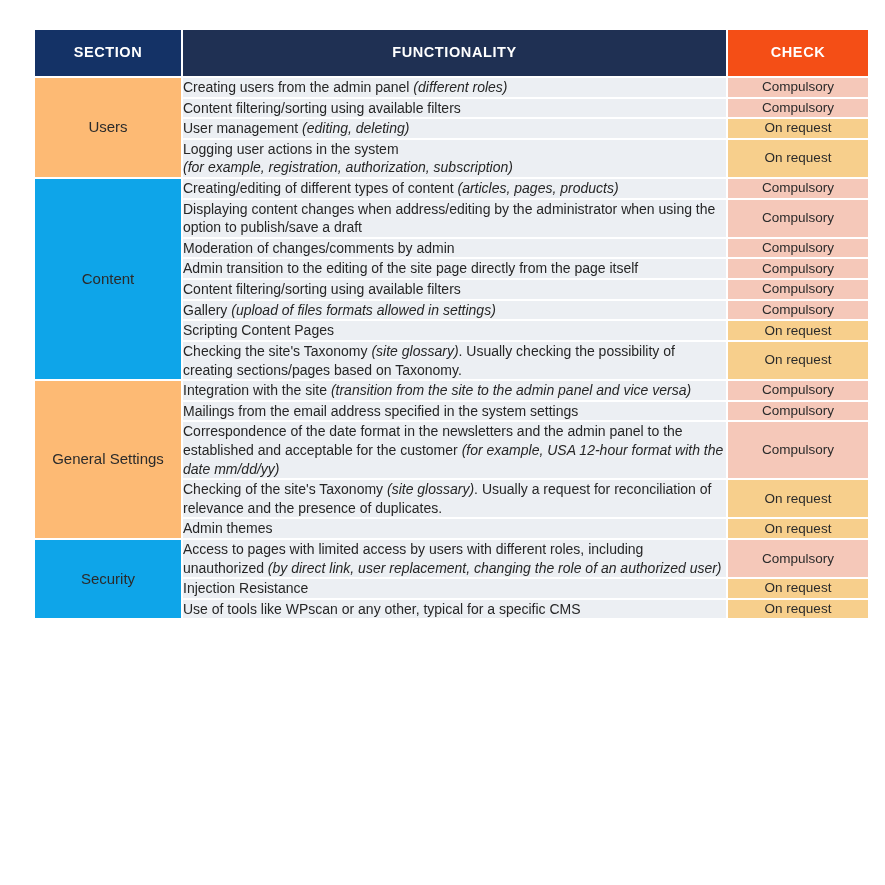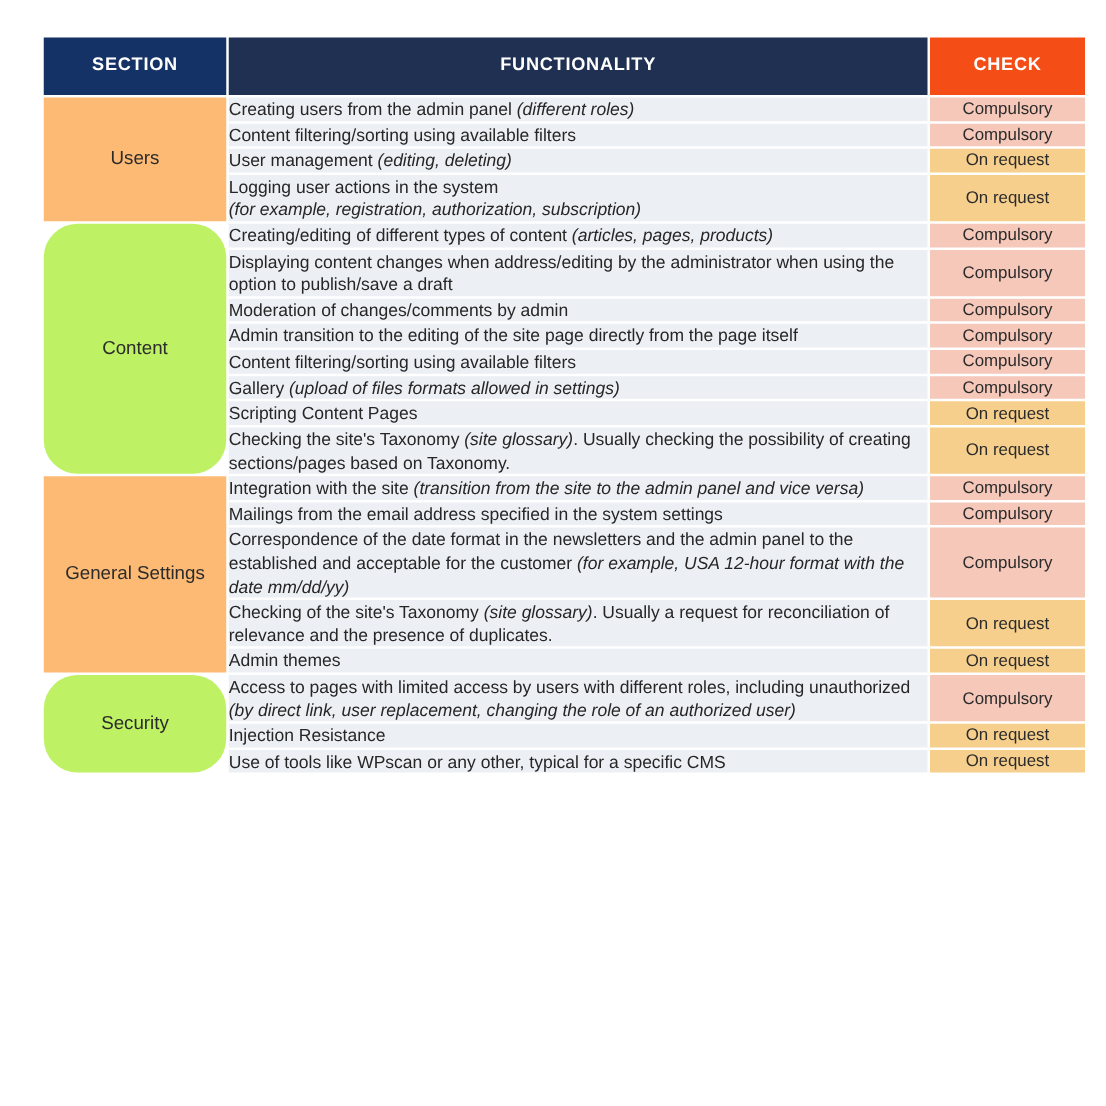--- a/index.html
+++ b/index.html
@@ -32,32 +32,32 @@
     color: #ffffff;
     font-size: 14.5px;
     font-weight: bold;
     letter-spacing: 0.6px;
     text-align: center;
     height: 46px;
     line-height: 1.1;
   }
   th.hdr-section     { background: #143266; width: 146px; }
   th.hdr-function    { background: #1f3053; }
-  th.hdr-check       { background: #f44e16; width: 124px; }
+  th.hdr-check       { background: #f44e16; width: 140px; }
 
   
   td.section-cell {
     text-align: center;
     font-size: 15px;
     color: #2b2b2b;
     line-height: 1.35;
     width: 146px;
   }
   td.section-cell.tone-a { background: #fdba74; }
-  td.section-cell.tone-b { background: #bef264; border-radius: 27px; }
+  td.section-cell.tone-b { background: #0ea5e9; }
 
   
   td.func-cell {
     background: #eceff3;
     font-size: 14px;
     color: #262626;
     line-height: 1.33;
     padding: 7px 10px 7px 12px;
     text-align: left;
   }

